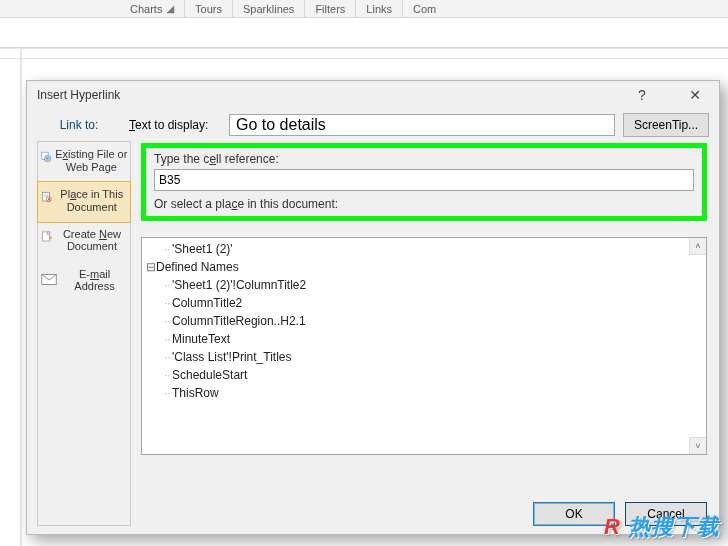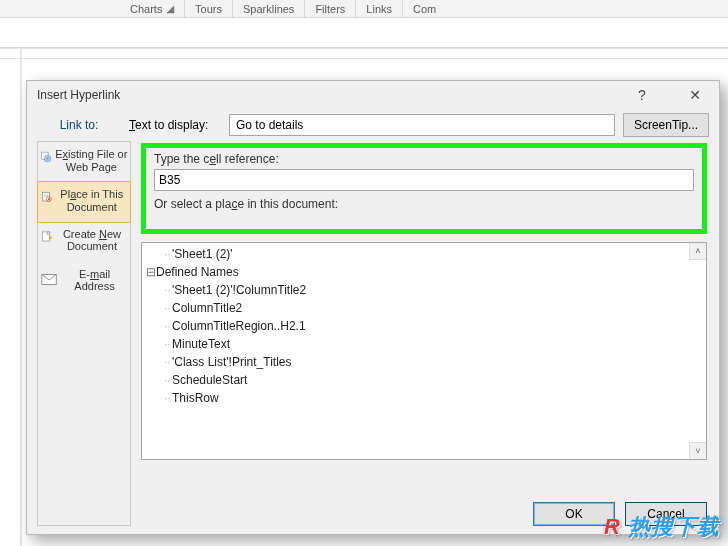--- a/index.html
+++ b/index.html
@@ -22,33 +22,33 @@
   .titlebar { height: 28px; display: flex; align-items: center; padding: 0 6px 0 10px; font-size: 12px; color: #333; gap: 17px; }
   .titlebar .title { flex: 1; }
   .titlebtn { width: 36px; height: 22px; display:flex; align-items:center; justify-content:center; color:#444; }
   .help-icon { font-size: 14px; }
   .close-x { font-size: 14px; }
 
   .toprow { display: flex; align-items: center; padding: 4px 10px 4px 10px; gap: 8px; }
   .linkto-label { width: 84px; text-align: center; color:#0c4a6e; }
   .ttd-label { width: 92px; white-space: nowrap; }
   .underline-access { text-decoration: underline; text-decoration-skip-ink: none; }
-  .ttd-input { flex:1; height:22px; border:1px solid #a6a6a6; background:#fff; padding:0 6px; font-family:inherit; font-size:12px; }
+  .ttd-input { flex:1; height:22px; border:1px solid #a6a6a6; background:#fff; padding:0 6px; font-family:inherit; font-size:16px; }
   .screentip-btn { width:86px; height:24px; border:1px solid #adadad; background:#e1e1e1; font-family:inherit; font-size:12px; }
 
   .body { display:flex; height: calc(100% - 28px - 30px); }
   .sidebar { width: 94px; border:1px solid #c7c7c7; margin:0 0 10px 10px; background:#f0f0f0; display:flex; flex-direction:column; }
   .side-item { border-bottom:1px solid transparent; padding:6px 2px 8px; display:flex; flex-direction:row; align-items:center; gap:3px; text-align:center; color:#333; cursor:default; }
   .side-item .icon-wrap { width:20px; height:20px; }
   .side-item.selected { background:#f7e7c1; border:1px solid #e0b44b; margin:-1px; position:relative; z-index:1; }
   .side-label { font-size:11px; line-height:1.15; }
 
   .main { flex:1; padding: 2px 12px 4px 10px; position:relative; }
 
-  .highlight-box { border: 5px solid #15f015; background:#fff0; padding:4px 8px 15px; margin-bottom: 8px; background:#f0f0f0; }
+  .highlight-box { border: 5px solid #15f015; background:#fff0; padding:4px 8px 2px; margin-bottom: 16px; background:#f0f0f0; }
   .field-label { font-size:12px; color:#333; margin-bottom:3px; }
   .cellref-input { width:100%; height:22px; border:1px solid #a6a6a6; background:#fff; padding:0 4px; font-family:inherit; font-size:12px; }
   .cellref-input.sel { background:#fff; }
   .cellref-input::selection { background:#cde6ff; }
 
   .tree-wrap { border:1px solid #a6a6a6; background:#fff; height: 218px; overflow:hidden; position:relative; }
   .tree { padding: 2px 4px; font-size:12px; color:#222; line-height:1.5; }
   .tree .node { white-space:nowrap; }
   .tree .indent1 { padding-left: 18px; }
   .tree .dotted::before { content:"··"; color:#bbb; margin-right:2px; letter-spacing:-1px; }

